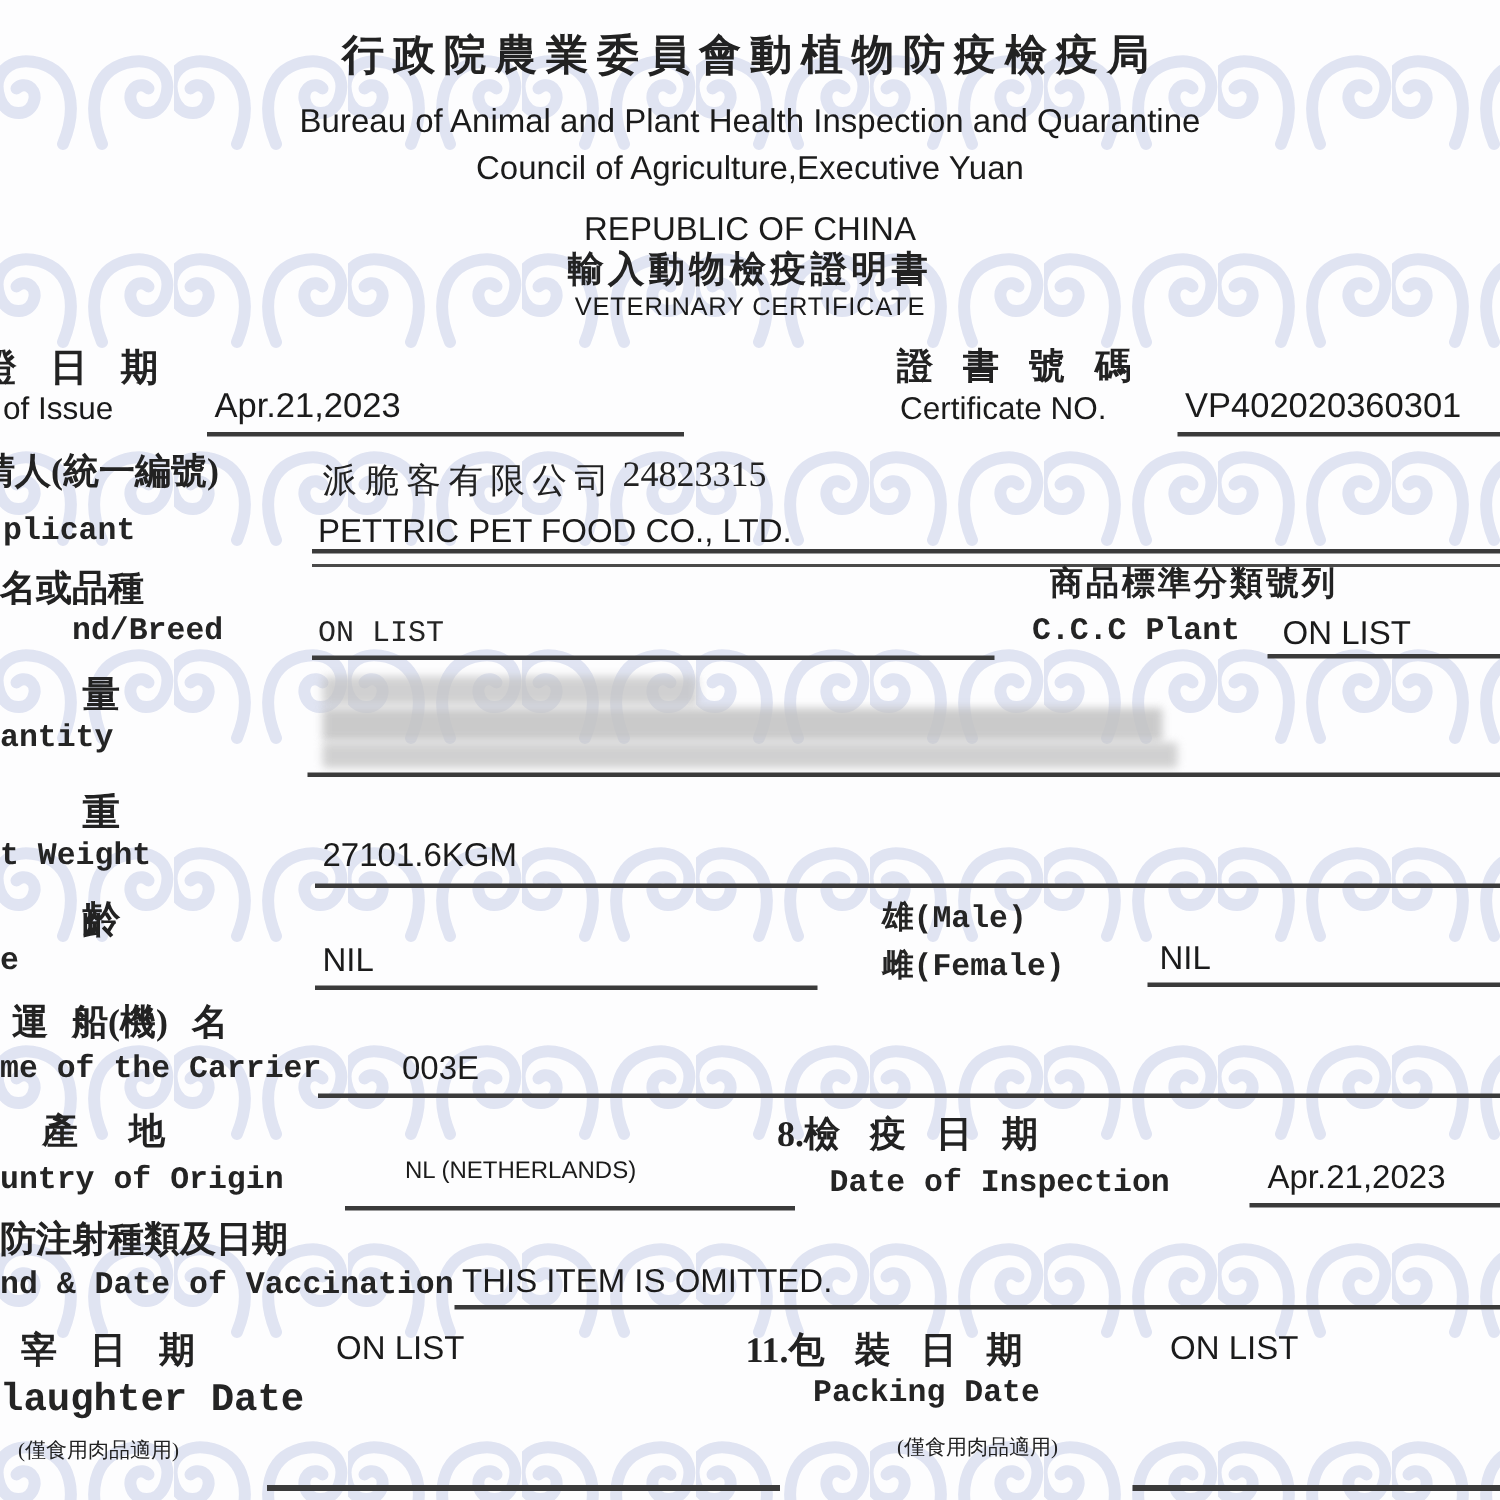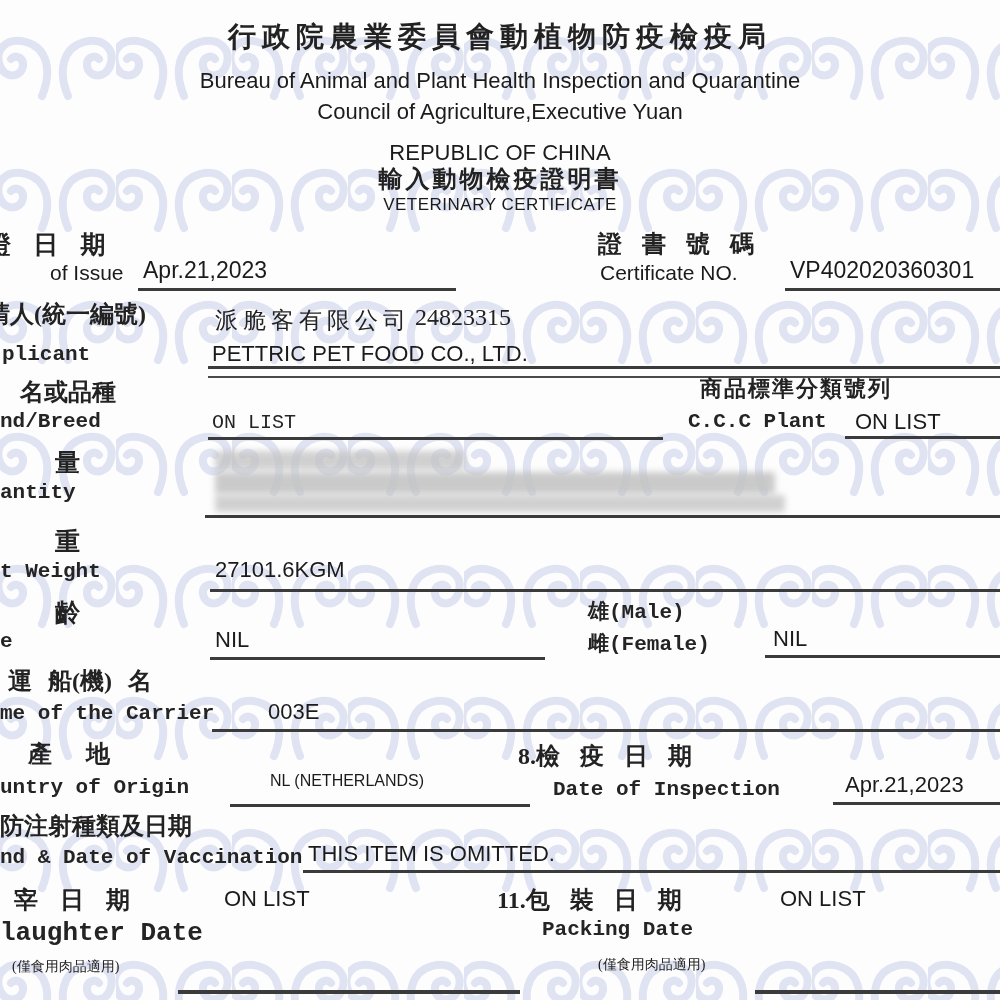--- a/index.html
+++ b/index.html
@@ -45,38 +45,38 @@
   <div class="content">
 
     <div class="abs zh center" style="top:18px;font-size:28px;letter-spacing:6px;">行政院農業委員會動植物防疫檢疫局</div>
     <div class="abs sans center" style="top:68px;font-size:22px;">Bureau of Animal and Plant Health Inspection and Quarantine</div>
     <div class="abs sans center" style="top:99px;font-size:22px;">Council of Agriculture,Executive Yuan</div>
     <div class="abs sans center" style="top:140px;font-size:22px;">REPUBLIC OF CHINA</div>
     <div class="abs zh center" style="top:163px;font-size:24px;letter-spacing:3px;">輸入動物檢疫證明書</div>
     <div class="abs sans center" style="top:195px;font-size:17px;letter-spacing:.5px;">VETERINARY CERTIFICATE</div>
 
     <div class="abs zh" style="left:-14px;top:228px;font-size:25px;word-spacing:16px;">證 日 期</div>
-    <div class="abs sans" style="left:2px;top:261px;font-size:21px;margin-left:48px;">of Issue</div>
+    <div class="abs sans" style="left:2px;top:261px;font-size:21px;">of Issue</div>
     <div class="abs sans" style="left:143px;top:257px;font-size:23px;">Apr.21,2023</div>
     <div class="u" style="left:138px;top:288px;width:318px;"></div>
 
     <div class="abs zh" style="left:598px;top:228px;font-size:24px;word-spacing:14px;">證 書 號 碼</div>
     <div class="abs sans" style="left:600px;top:261px;font-size:21px;">Certificate NO.</div>
     <div class="abs sans" style="left:790px;top:257px;font-size:23px;">VP402020360301</div>
     <div class="u" style="left:785px;top:288px;width:215px;"></div>
 
     <div class="abs zh" style="left:-14px;top:298px;font-size:24px;">請人(統一編號)</div>
     <div class="abs zh" style="left:215px;top:305px;font-size:23px;letter-spacing:5px;font-weight:400;">派脆客有限公司</div>
     <div class="abs zh" style="left:415px;top:304px;font-size:24px;font-weight:400;">24823315</div>
     <div class="abs mono" style="left:2px;top:343px;font-size:21px;">plicant</div>
     <div class="abs sans" style="left:212px;top:341px;font-size:22px;">PETTRIC PET FOOD CO., LTD.</div>
     <div class="u2" style="left:208px;top:366px;width:792px;"></div>
 
-    <div class="abs zh" style="left:0px;top:376px;font-size:24px;padding-left:20px;">名或品種</div>
-    <div class="abs mono" style="left:0px;top:410px;font-size:21px;">nd/Breed</div>
+    <div class="abs zh" style="left:0px;top:376px;font-size:24px;">名或品種</div>
+    <div class="abs mono" style="left:0px;top:410px;font-size:21px;padding-left:48px;">nd/Breed</div>
     <div class="abs mono" style="left:212px;top:411px;font-size:20px;font-weight:400;">ON LIST</div>
     <div class="u" style="left:208px;top:437px;width:455px;"></div>
 
     <div class="abs zh" style="left:700px;top:374px;font-size:22px;letter-spacing:2px;">商品標準分類號列</div>
     <div class="abs mono" style="left:688px;top:410px;font-size:21px;">C.C.C Plant</div>
     <div class="abs sans" style="left:855px;top:409px;font-size:22px;">ON LIST</div>
     <div class="u" style="left:845px;top:436px;width:155px;"></div>
 
     <div class="abs zh" style="left:55px;top:446px;font-size:25px;">量</div>
     <div class="abs mono" style="left:0px;top:481px;font-size:21px;">antity</div>

